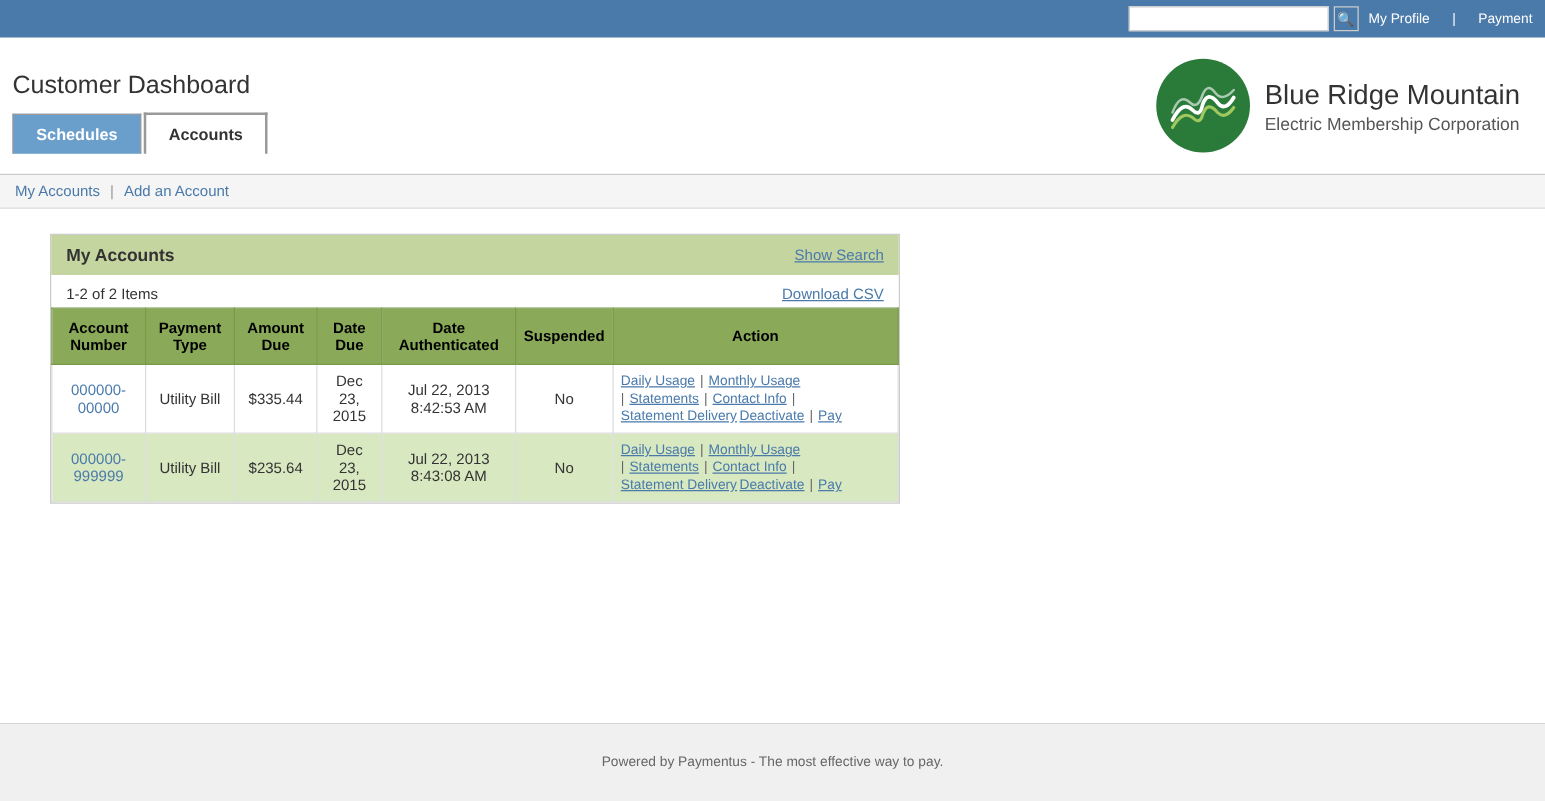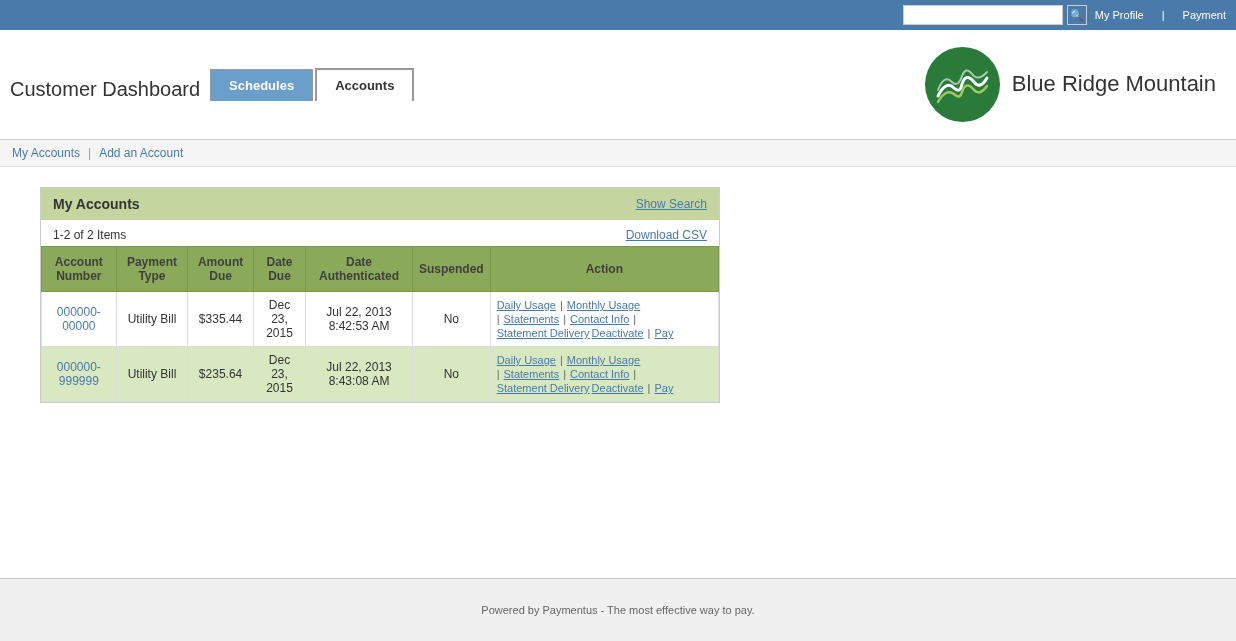--- a/index.html
+++ b/index.html
@@ -54,21 +54,21 @@
     .header {
       display: flex;
       align-items: center;
       justify-content: space-between;
       padding: 0 0 0 10px;
       min-height: 110px;
       border-bottom: 1px solid #ccc;
     }
     .header-left {
       display: flex;
-      flex-direction: row;
+      flex-direction: column;
       gap: 10px;
     }
     .customer-dashboard-title {
       font-size: 20px;
       font-weight: normal;
       color: #333;
       padding-top: 10px;
     }
     .nav-tabs {
       display: flex;
@@ -186,21 +186,21 @@
     }
 
     
     .accounts-table {
       width: 100%;
       border-collapse: collapse;
       font-size: 12px;
     }
     .accounts-table th {
       background: #8aaa5a;
-      color: #404040;
+      color: #000000;
       padding: 8px 6px;
       text-align: center;
       border: 1px solid #7a9a4a;
       font-weight: bold;
     }
     .accounts-table td {
       padding: 6px 6px;
       border: 1px solid #ddd;
       text-align: center;
       vertical-align: middle;
@@ -272,20 +272,21 @@
       <svg viewBox="0 0 65 65" xmlns="http://www.w3.org/2000/svg">
         <circle cx="32" cy="32" r="32" fill="#2a7a3a"></circle>
 
         <path d="M8 44 Q16 28 24 36 Q30 42 32 32 Q36 20 44 30 Q50 38 57 26" stroke="#fff" stroke-width="3" fill="none" stroke-linecap="round"></path>
         <path d="M8 50 Q16 36 24 42 Q30 48 32 40 Q36 28 44 38 Q50 44 57 34" stroke="#a0c860" stroke-width="2.5" fill="none" stroke-linecap="round"></path>
         <path d="M8 38 Q14 22 22 30 Q28 36 32 24 Q36 14 42 22 Q48 30 57 20" stroke="#fff" stroke-width="2" fill="none" stroke-linecap="round" opacity="0.6"></path>
       </svg>
     </div>
     <div>
       <div class="logo-text">Blue Ridge Mountain</div>
+      <div class="logo-text-sub">Electric Membership Corporation</div>
     </div>
   </div>
 </div>
 
 <div class="breadcrumb-bar">
   <a href="#">My Accounts</a>
   <span class="breadcrumb-separator">|</span>
   <a href="#">Add an Account</a>
 </div>
 

